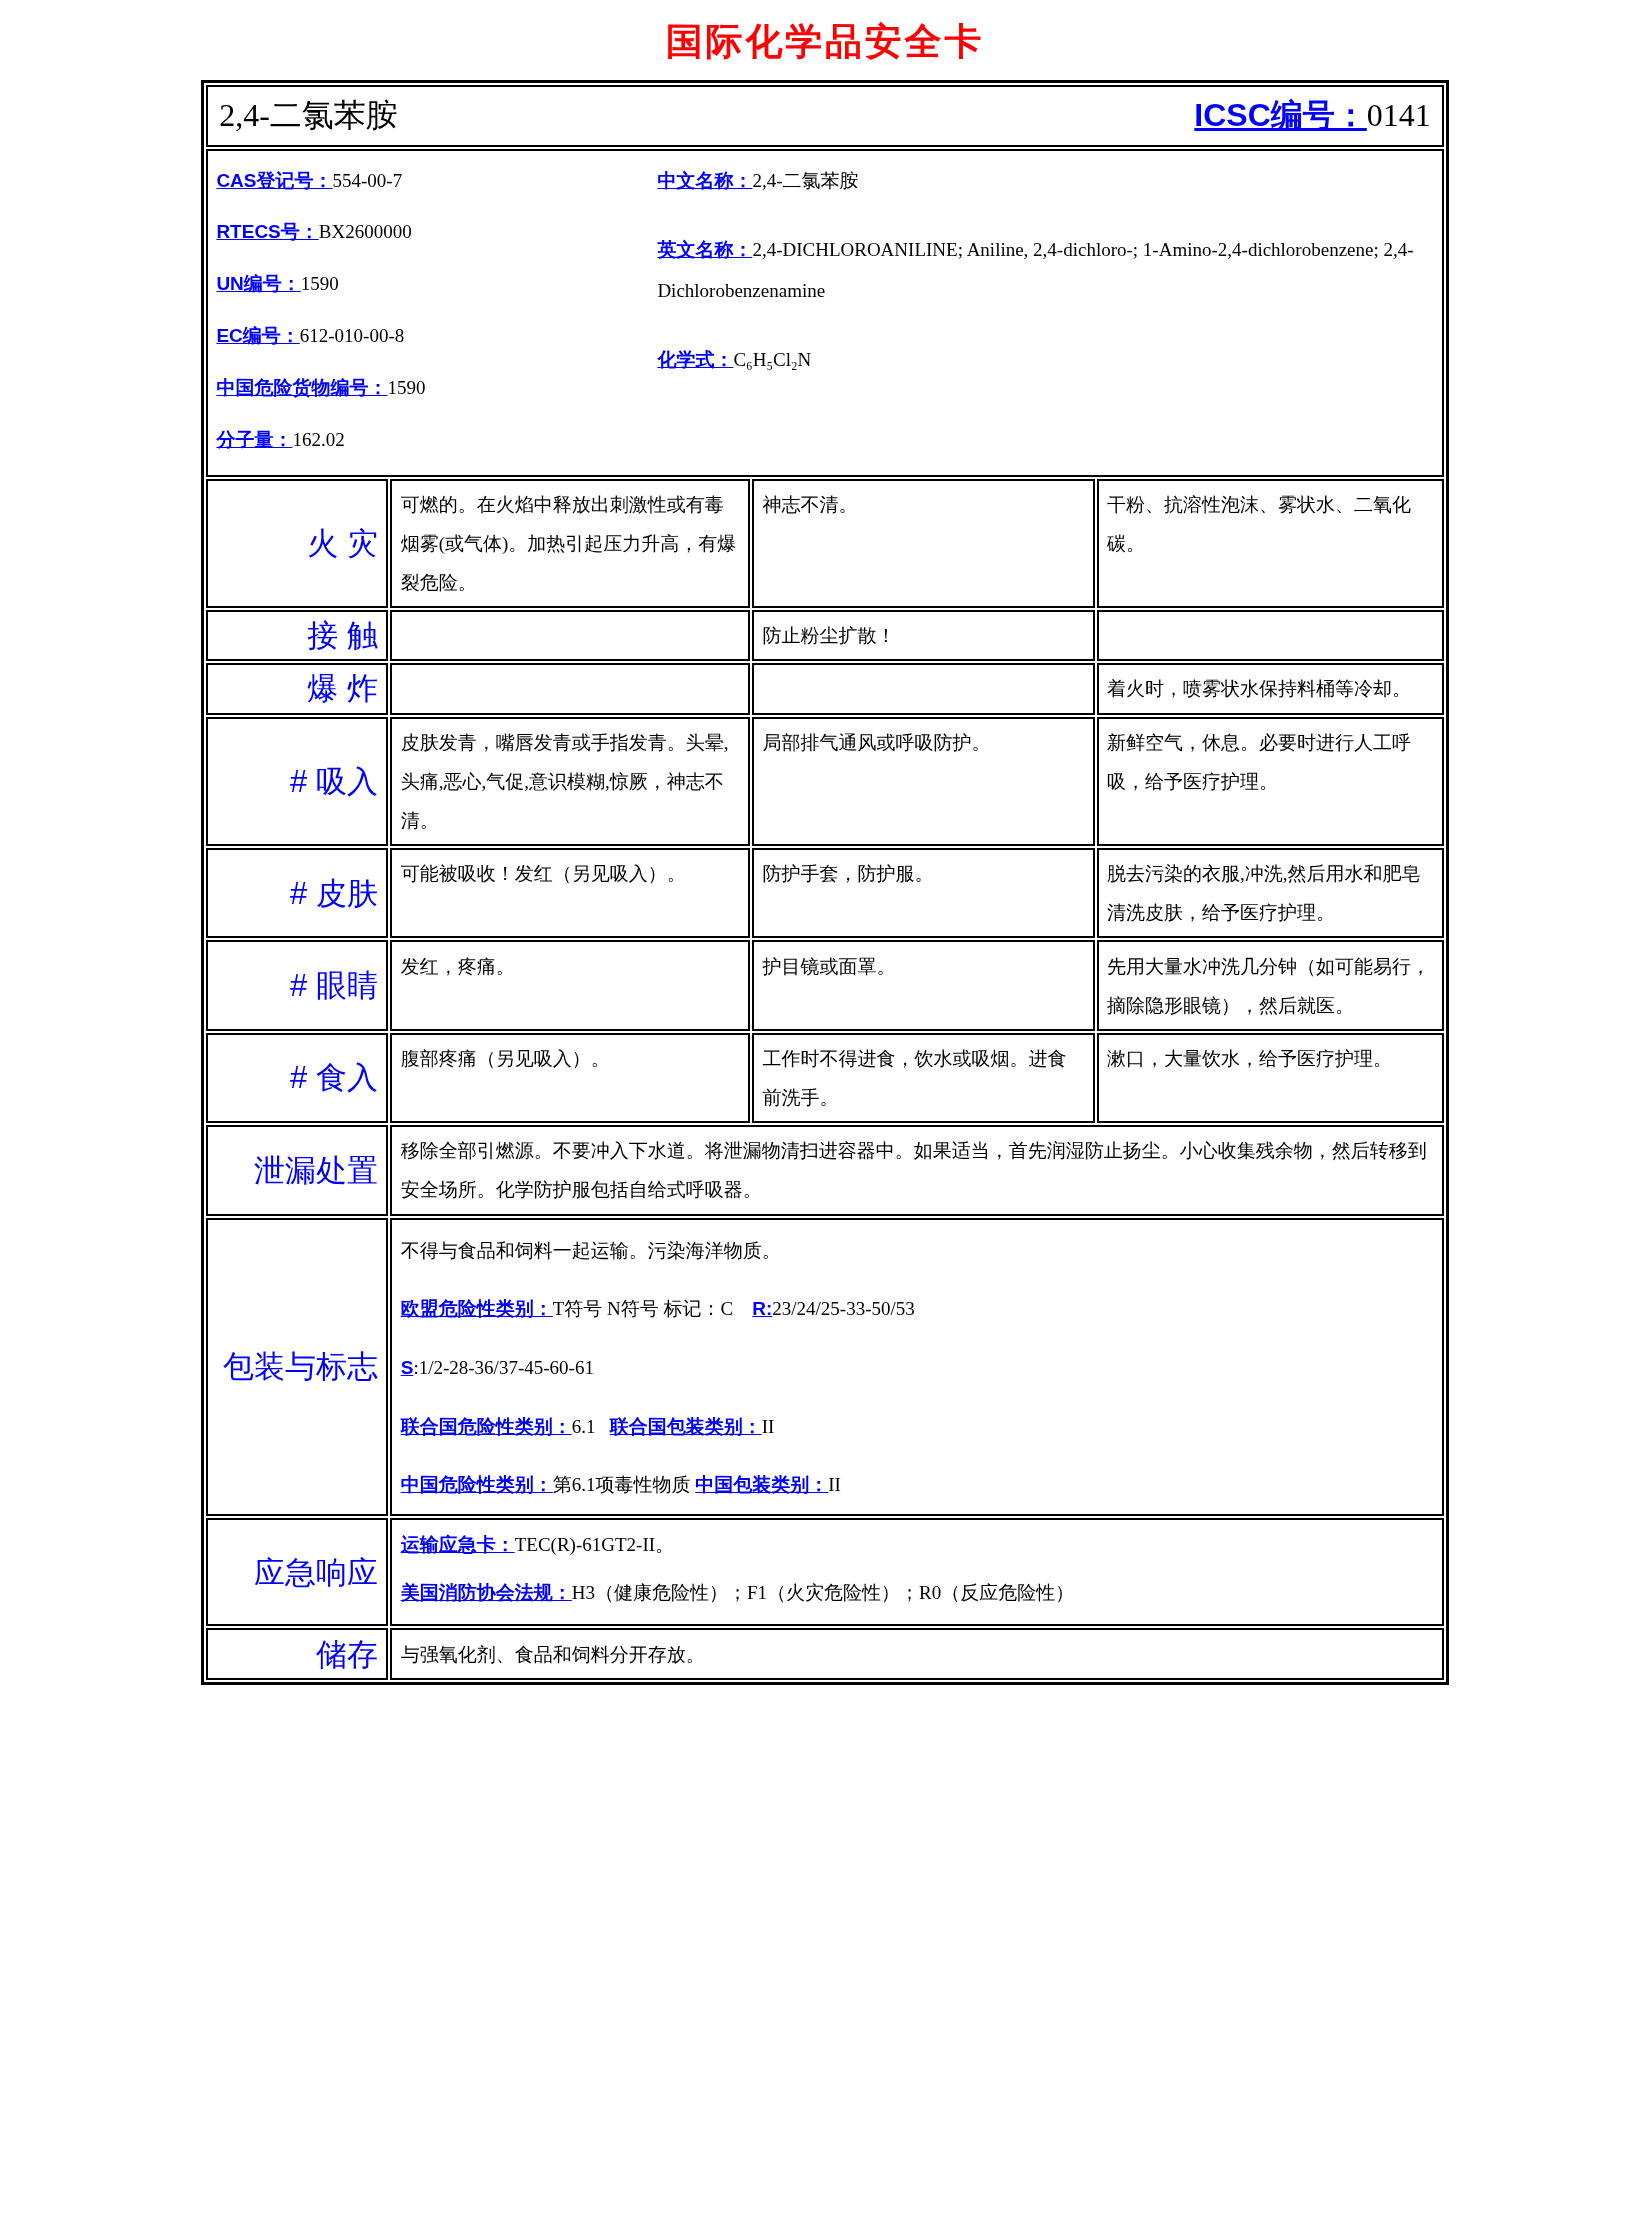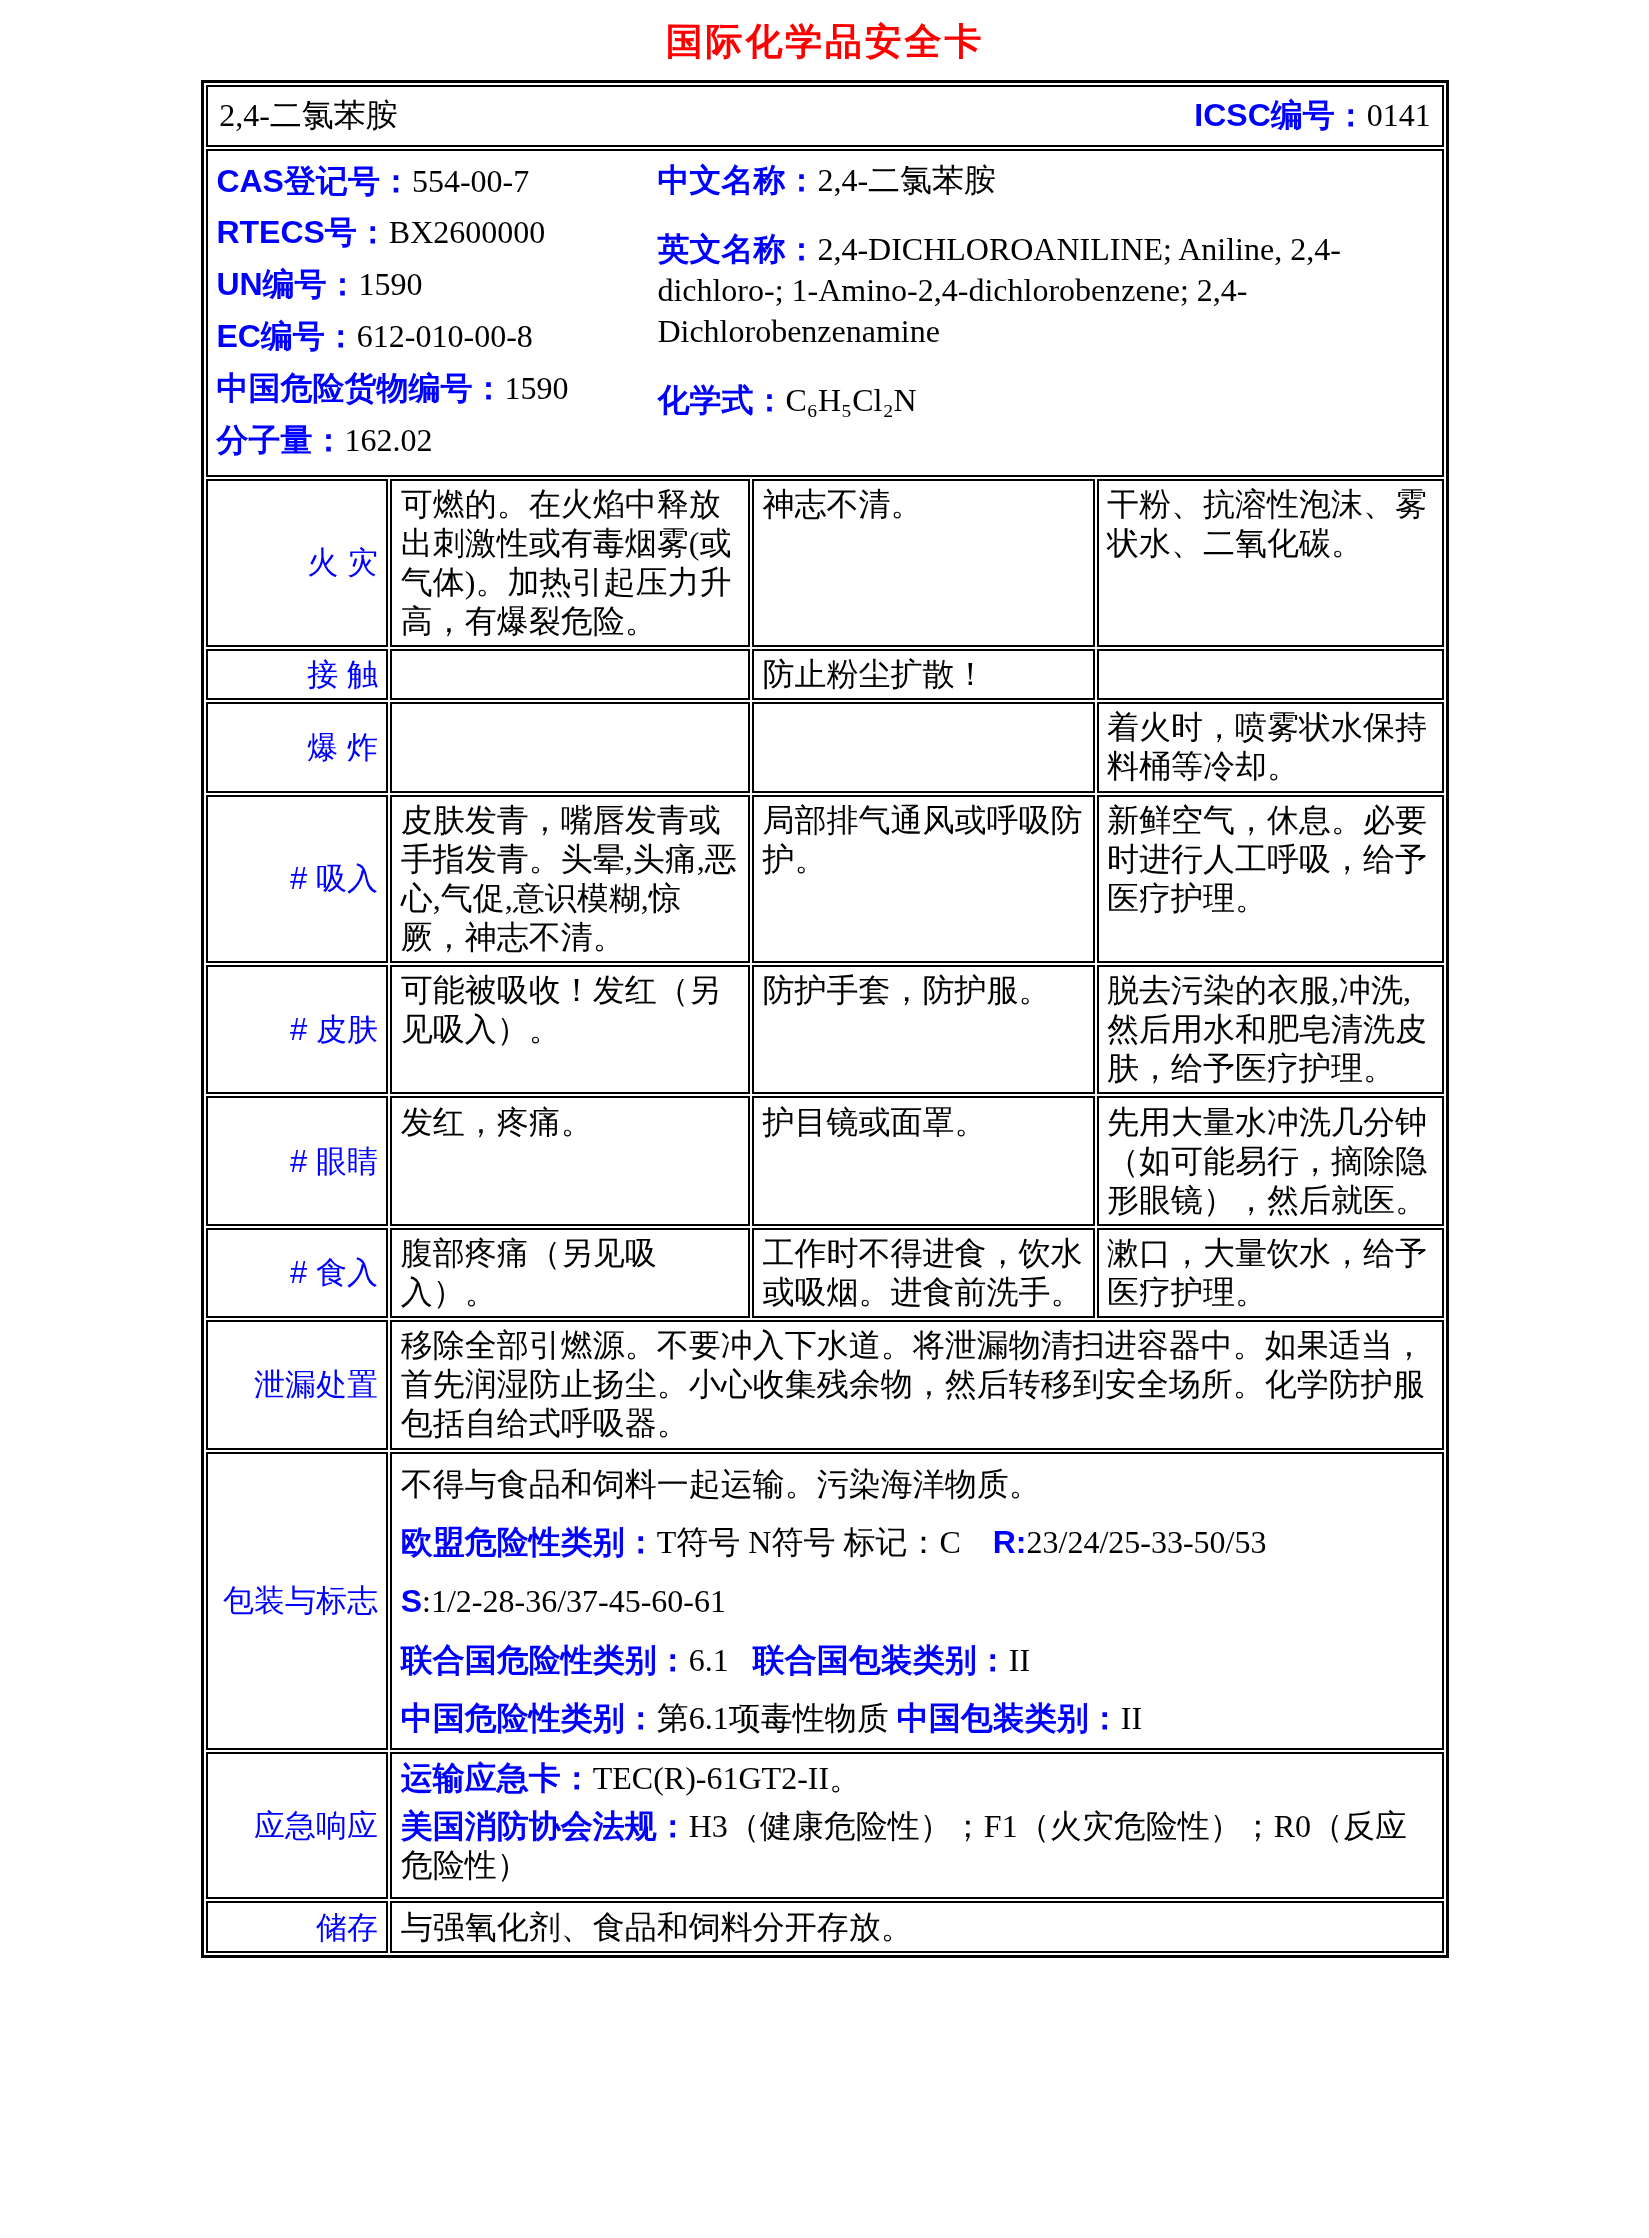--- a/index.html
+++ b/index.html
@@ -30,31 +30,32 @@
     table-layout:fixed;
     border:3.5px solid var(--border-color);
     border-collapse:separate;
     border-spacing:2.8px;
     background:#ffffff;
   }
   td{
     border:2.1px solid var(--border-color);
     padding:4.2px 8.4px;
     vertical-align:top;
-    font-size:32px;
+    font-size:19px;
     line-height:39px;
     word-break:break-word;
   }
   
   .row1-flex{display:flex;justify-content:space-between;align-items:center;}
   .row1-cell{font-size:32px;padding:9.8px 11.2px;}
   .lbl{
     color:var(--label-color);
     font-weight:bold;
     font-family:"Liberation Sans","DejaVu Sans",sans-serif;
+    text-decoration:underline;
   }
   .val{color:var(--text-color);}
   
   .id-flex{display:flex;}
   .id-left{width:36%;}
   .id-right{width:64%;padding-left:2.8px;}
   .id-item{margin:4.2px 0 9.8px 0;line-height:42px;}
   .id-item-right{margin:4.2px 0 28px 0;line-height:41px;}
   .id-item-right:last-child{margin-bottom:21px;}
   

